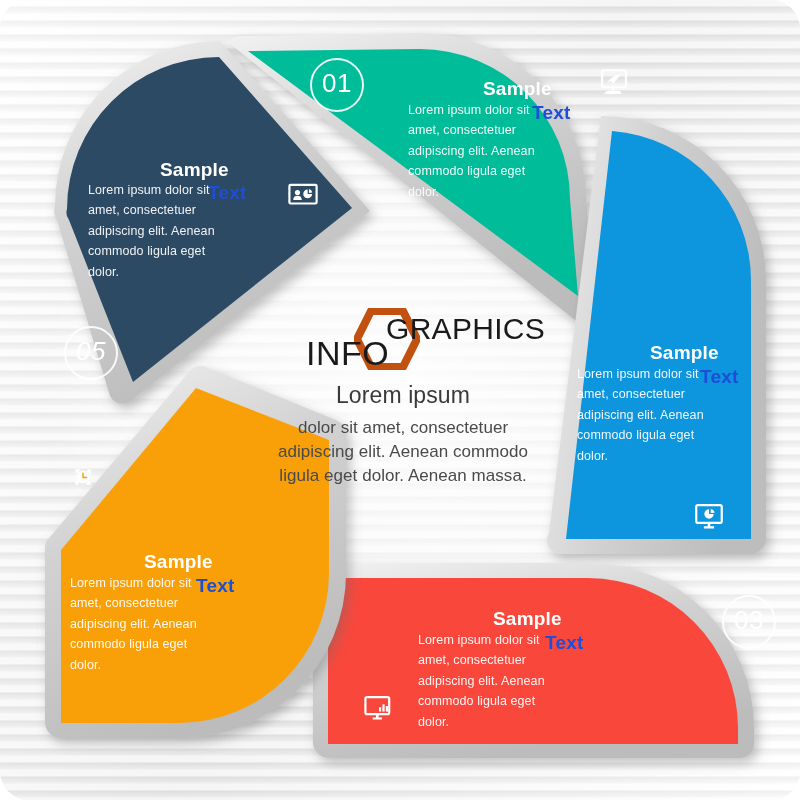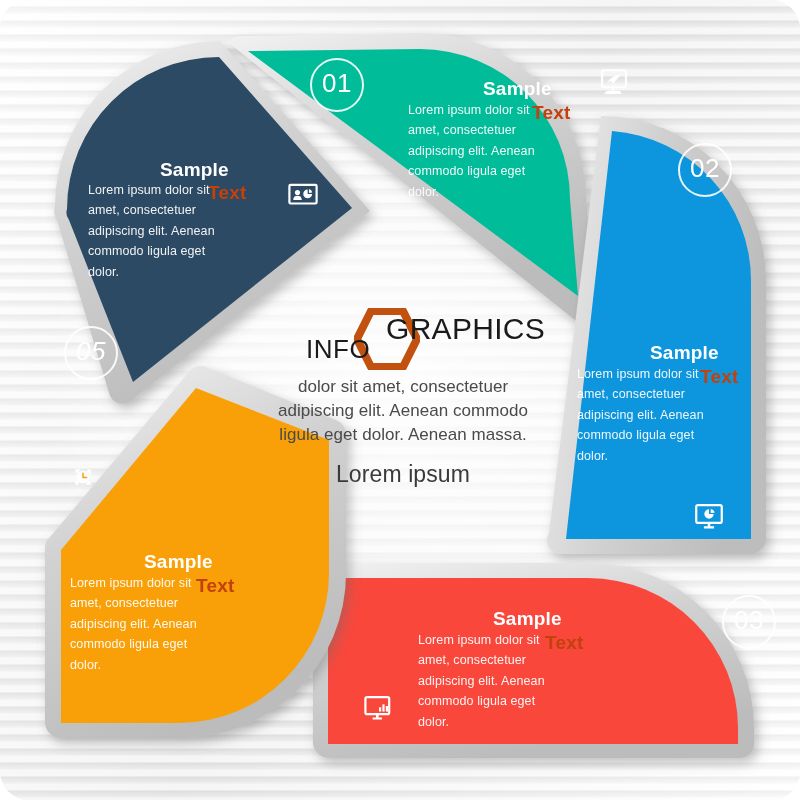--- a/index.html
+++ b/index.html
@@ -68,21 +68,21 @@
     font-size: 19px;
     font-weight: bold;
     color: #ffffff;
     letter-spacing: 0.2px;
     text-align: center;
   }
   .seg-word {
     position: absolute;
     font-size: 19px;
     font-weight: bold;
-    color: #c2410c;
+    color: #1d4ed8;
     letter-spacing: 0.2px;
   }
 
   .num {
     position: absolute;
     width: 50px;
     height: 50px;
     border: 2px solid rgba(255,255,255,0.9);
     border-radius: 50%;
     color: #ffffff;
@@ -114,21 +114,21 @@
     position: absolute;
     left: 96px;
     top: 2px;
     width: 66px;
     height: 62px;
   }
   #logo-info {
     position: absolute;
     left: 48px;
     top: 28px;
-    font-size: 26px;
+    font-size: 34px;
     color: #1a1a1a;
     letter-spacing: 0.5px;
   }
   #logo-graphics {
     position: absolute;
     left: 128px;
     top: 6px;
     font-size: 30px;
     color: #1a1a1a;
     letter-spacing: 0.3px;
@@ -264,21 +264,20 @@
   <div class="seg-word" style="left:532px; top:102px;">Text</div>
   <div class="seg-text" style="left:408px; top:99px; width:138px;">
     <span class="body">Lorem ipsum dolor sit amet, consectetuer adipiscing elit. Aenean commodo ligula eget dolor.</span>
   </div>
   <svg class="ico" style="left:597px; top:66px;" viewBox="0 0 40 40">
     <rect x="6" y="5" width="28" height="20" rx="2" fill="none" stroke="#fff" stroke-width="2.4"></rect>
     <path d="M12 19 Q18 11 28 10 L19 21 L16.5 17.5 Z" fill="#fff"></path>
     <path d="M18 25 v4 h-5 q-3 0 -4 4 h20 q-1 -4 -4 -4 h-5 v-4" fill="#fff"></path>
   </svg>
 
-  <div class="num" style="left:678px; top:143px;">02</div>
   <div class="seg-sample" style="left:650px; top:342px;">Sample</div>
   <div class="seg-word" style="left:700px; top:366px;">Text</div>
   <div class="seg-text" style="left:577px; top:363px; width:138px;">
     <span class="body">Lorem ipsum dolor sit amet, consectetuer adipiscing elit. Aenean commodo ligula eget dolor.</span>
   </div>
   <svg class="ico" style="left:692px; top:500px;" viewBox="0 0 40 40">
     <rect x="5" y="6" width="30" height="21" rx="2" fill="none" stroke="#fff" stroke-width="2.6"></rect>
     <path d="M20 11 a5.5 5.5 0 1 0 5.5 5.5 L20 16.5 Z" fill="#fff"></path>
     <path d="M22 10.5 a5.5 5.5 0 0 1 4.6 4.6 L22 15.2 Z" fill="#fff"></path>
     <path d="M18.5 27 v4 h-4.5 v2.4 h12 v-2.4 h-4.5 v-4" fill="#fff"></path>
@@ -327,17 +326,17 @@
   </svg>
 
   <div id="center">
     <div id="logo-row">
       <svg id="logo-hex" viewBox="0 0 66 62">
         <path d="M17 3 L49 3 L63 31 L49 59 L17 59 L3 31 Z" fill="none" stroke="#C2500F" stroke-width="8" stroke-linejoin="round"></path>
       </svg>
       <div id="logo-info">INFO</div>
       <div id="logo-graphics">GRAPHICS</div>
     </div>
+    <div id="center-title">Lorem ipsum</div>
     <div id="center-body">dolor sit amet, consectetuer adipiscing elit. Aenean commodo ligula eget dolor. Aenean massa.</div>
-    <div id="center-title">Lorem ipsum</div>
   </div>
 
 </div>
 
 </body></html>

